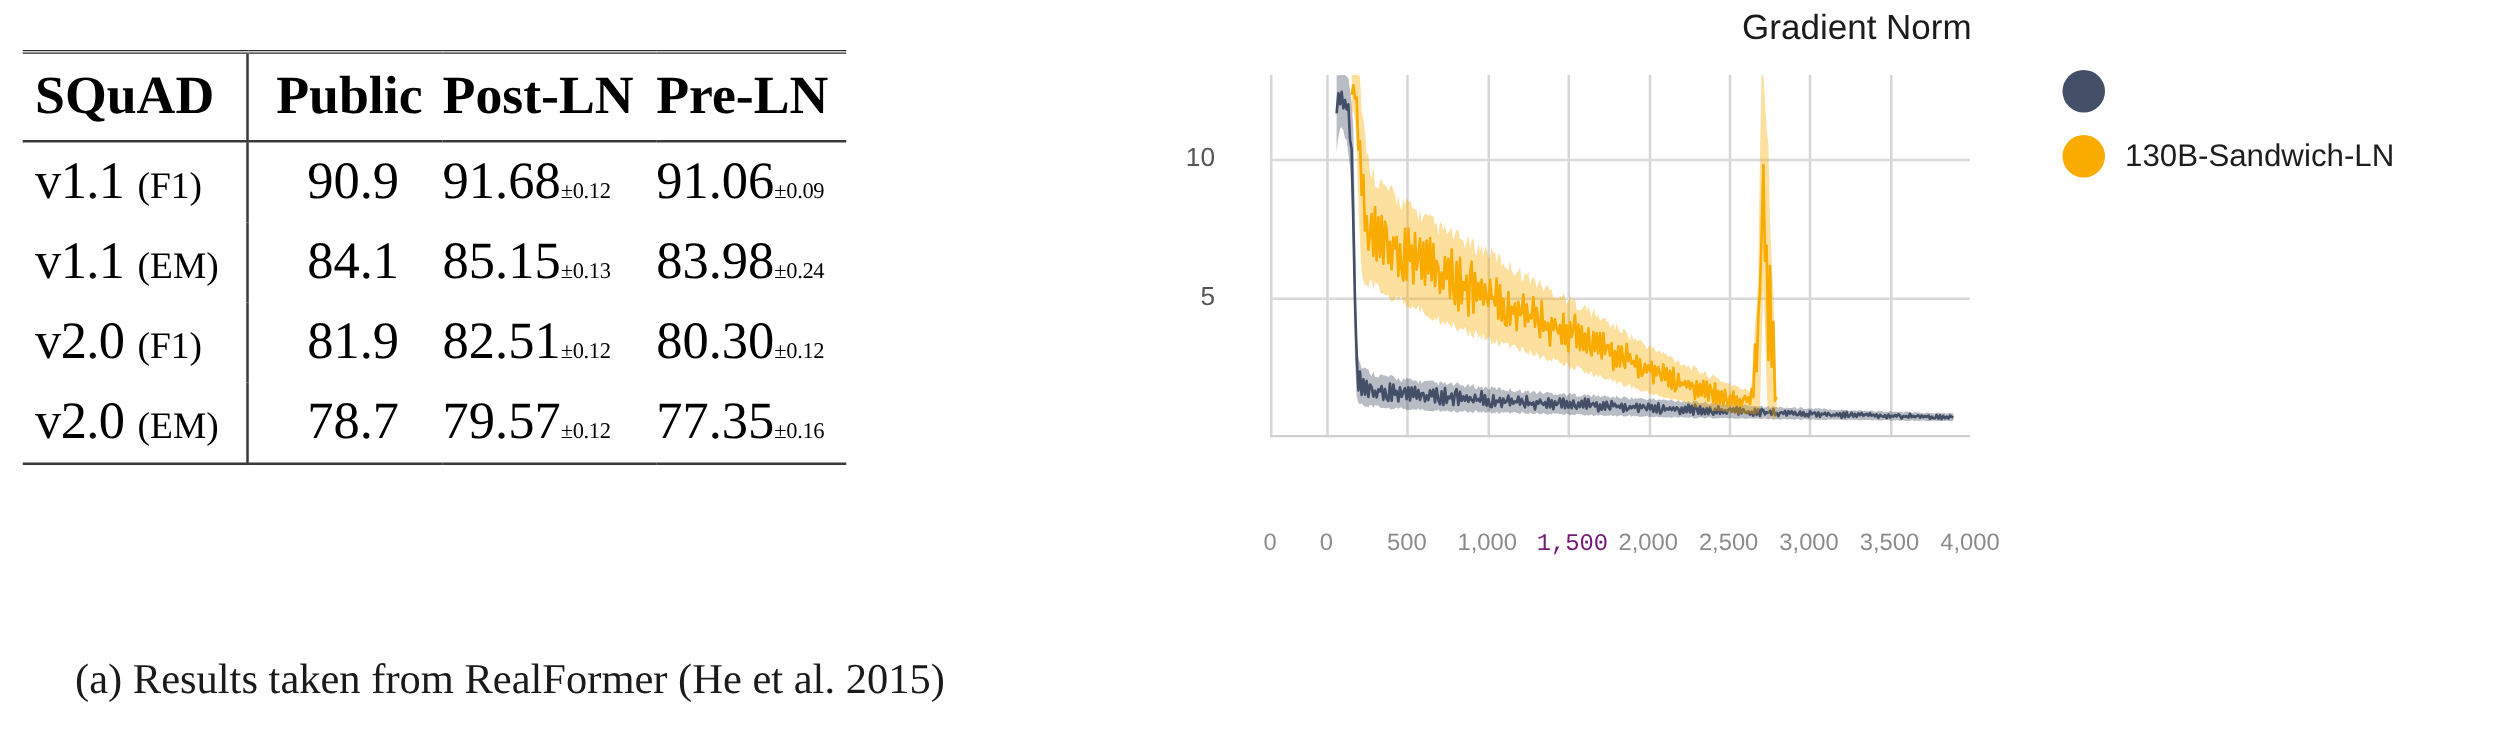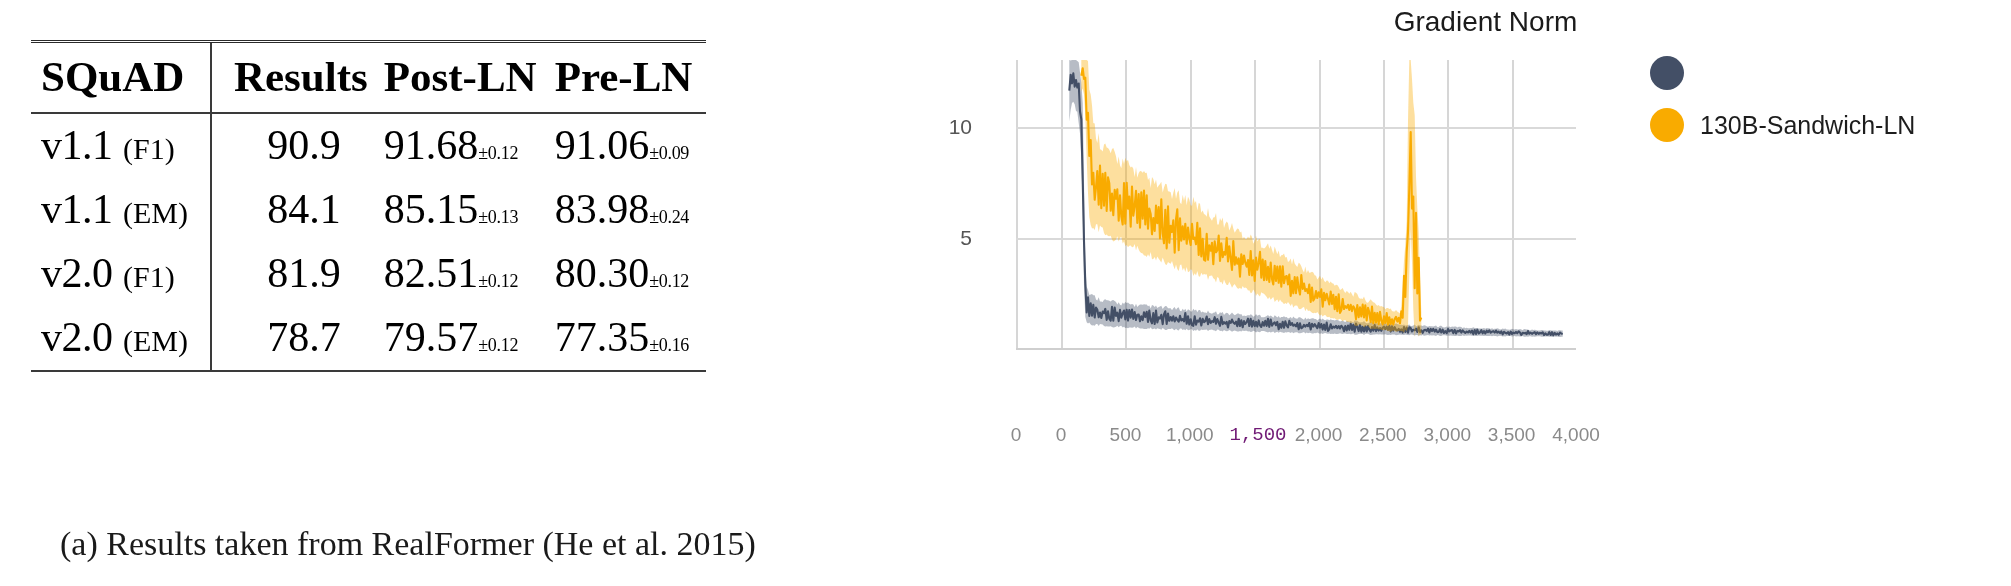--- a/index.html
+++ b/index.html
@@ -1,20 +1,20 @@
 <!DOCTYPE html>
 <html><head>
 <meta charset="utf-8">
 <style>
   html,body{margin:0;padding:0;}
   body{width:2011px;height:586px;background:#ffffff;font-family:"Liberation Serif",serif;overflow:hidden;position:relative;}
   .page{position:relative;width:2011px;height:586px;}
 
   
-  .panel-a{position:absolute;left:13px;top:0;width:960px;height:466px;}
+  .panel-a{position:absolute;left:0;top:0;width:960px;height:466px;}
   .tbl-wrap{position:absolute;left:18px;top:40px;width:920px;overflow:hidden;}
   table.squad{border-collapse:collapse;font-family:"Liberation Serif",serif;table-layout:auto;}
   table.squad td{padding:0;white-space:nowrap;vertical-align:baseline;}
   .rule-top{border-top:3px double #2b2b2b;}
   .rule-bot{border-bottom:2px solid #3a3a3a;}
   .vrule{border-right:2px solid #3a3a3a;}
 
   .hd{font-weight:bold;font-size:43px;line-height:1.38;padding:4px 0 6px 0 !important;}
   .hd.c0{padding-left:10px !important;padding-right:22px !important;}
   .hd.c1{padding-left:22px !important;padding-right:16px !important;}
@@ -59,21 +59,21 @@
 <body>
 
 <div class="page">
 
   <div class="panel-a">
     <div class="tbl-wrap">
       <table class="squad">
         <thead>
           <tr>
             <td class="hd c0 rule-top rule-bot vrule">SQuAD</td>
-            <td class="hd c1 rule-top rule-bot">Results</td>
+            <td class="hd c1 rule-top rule-bot">Public</td>
             <td class="hd c2 rule-top rule-bot">Post-LN</td>
             <td class="hd c3 rule-top rule-bot">Pre-LN</td>
           </tr>
         </thead>
         <tbody>
           <tr>
             <td class="rowcell c-label vrule"><span class="ver">v1.1</span> <span class="sub-paren">(F1)</span></td>
             <td class="rowcell c-public">90.9</td>
             <td class="rowcell c-num"><span>91.68</span><span class="pm">±0.12</span></td>
             <td class="rowcell c-num"><span>91.06</span><span class="pm">±0.09</span></td>

